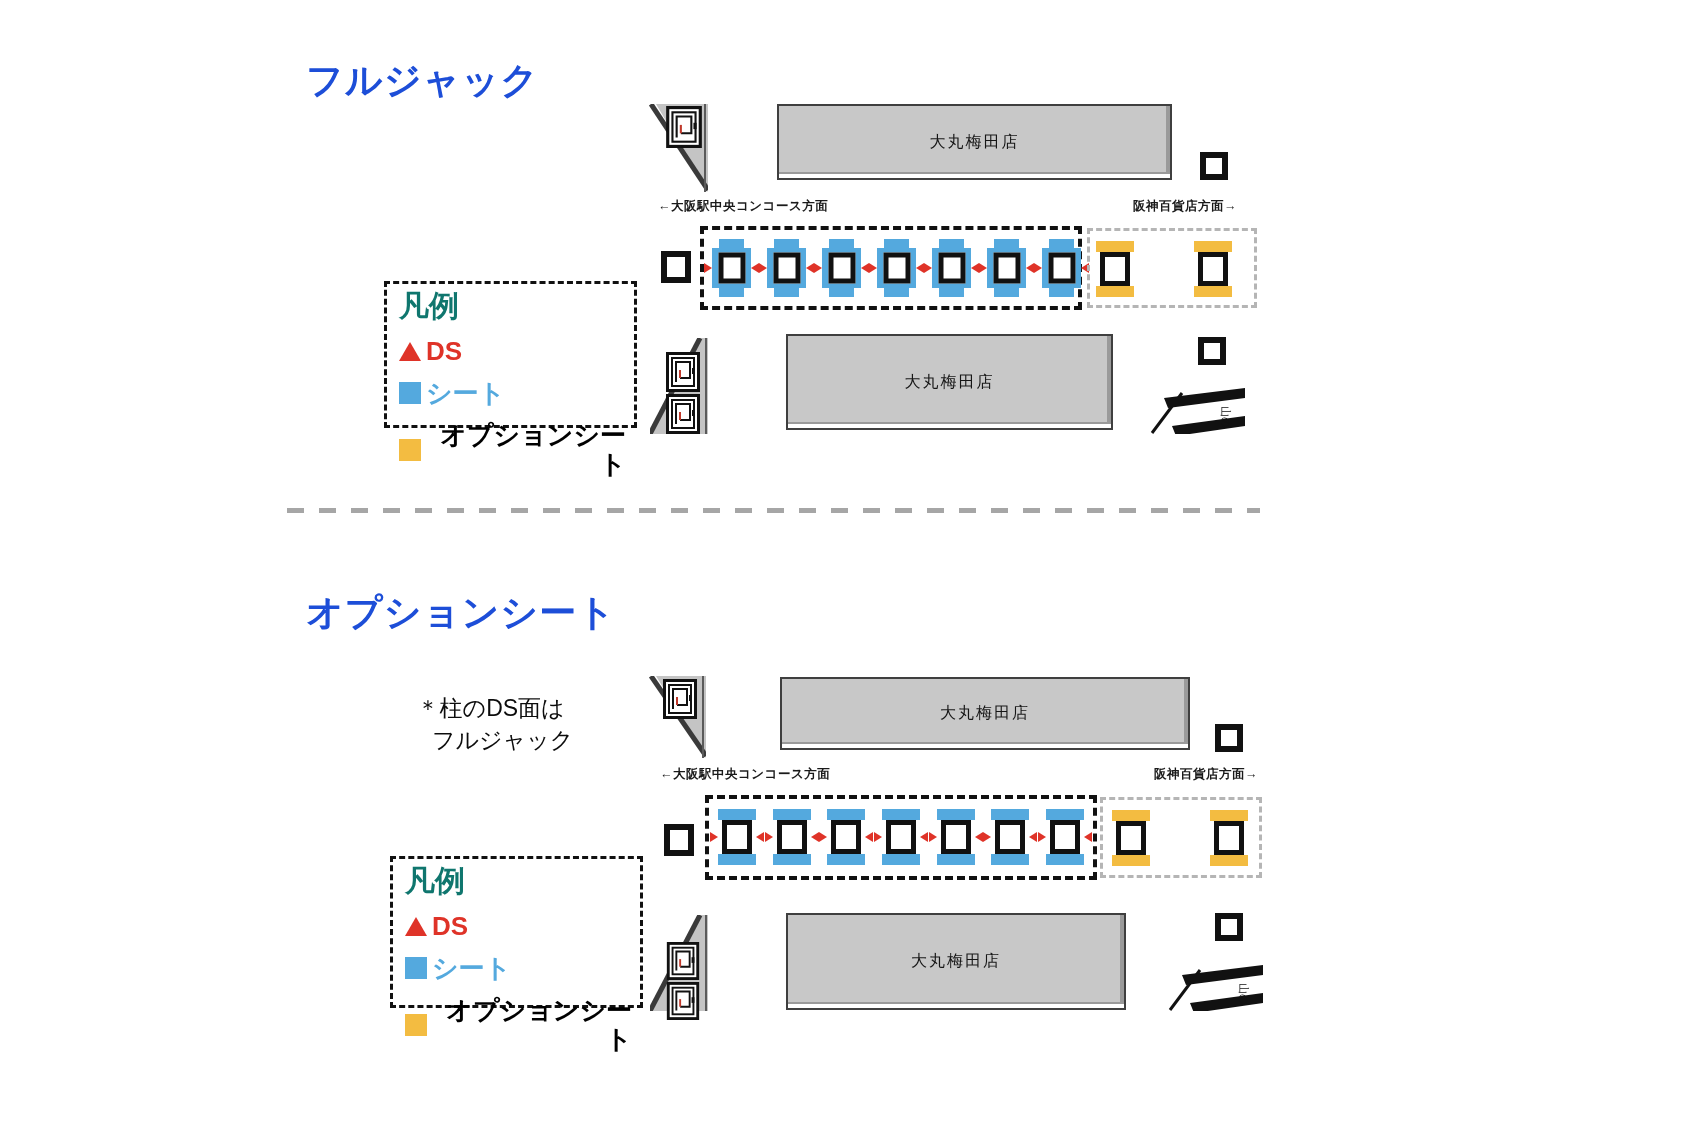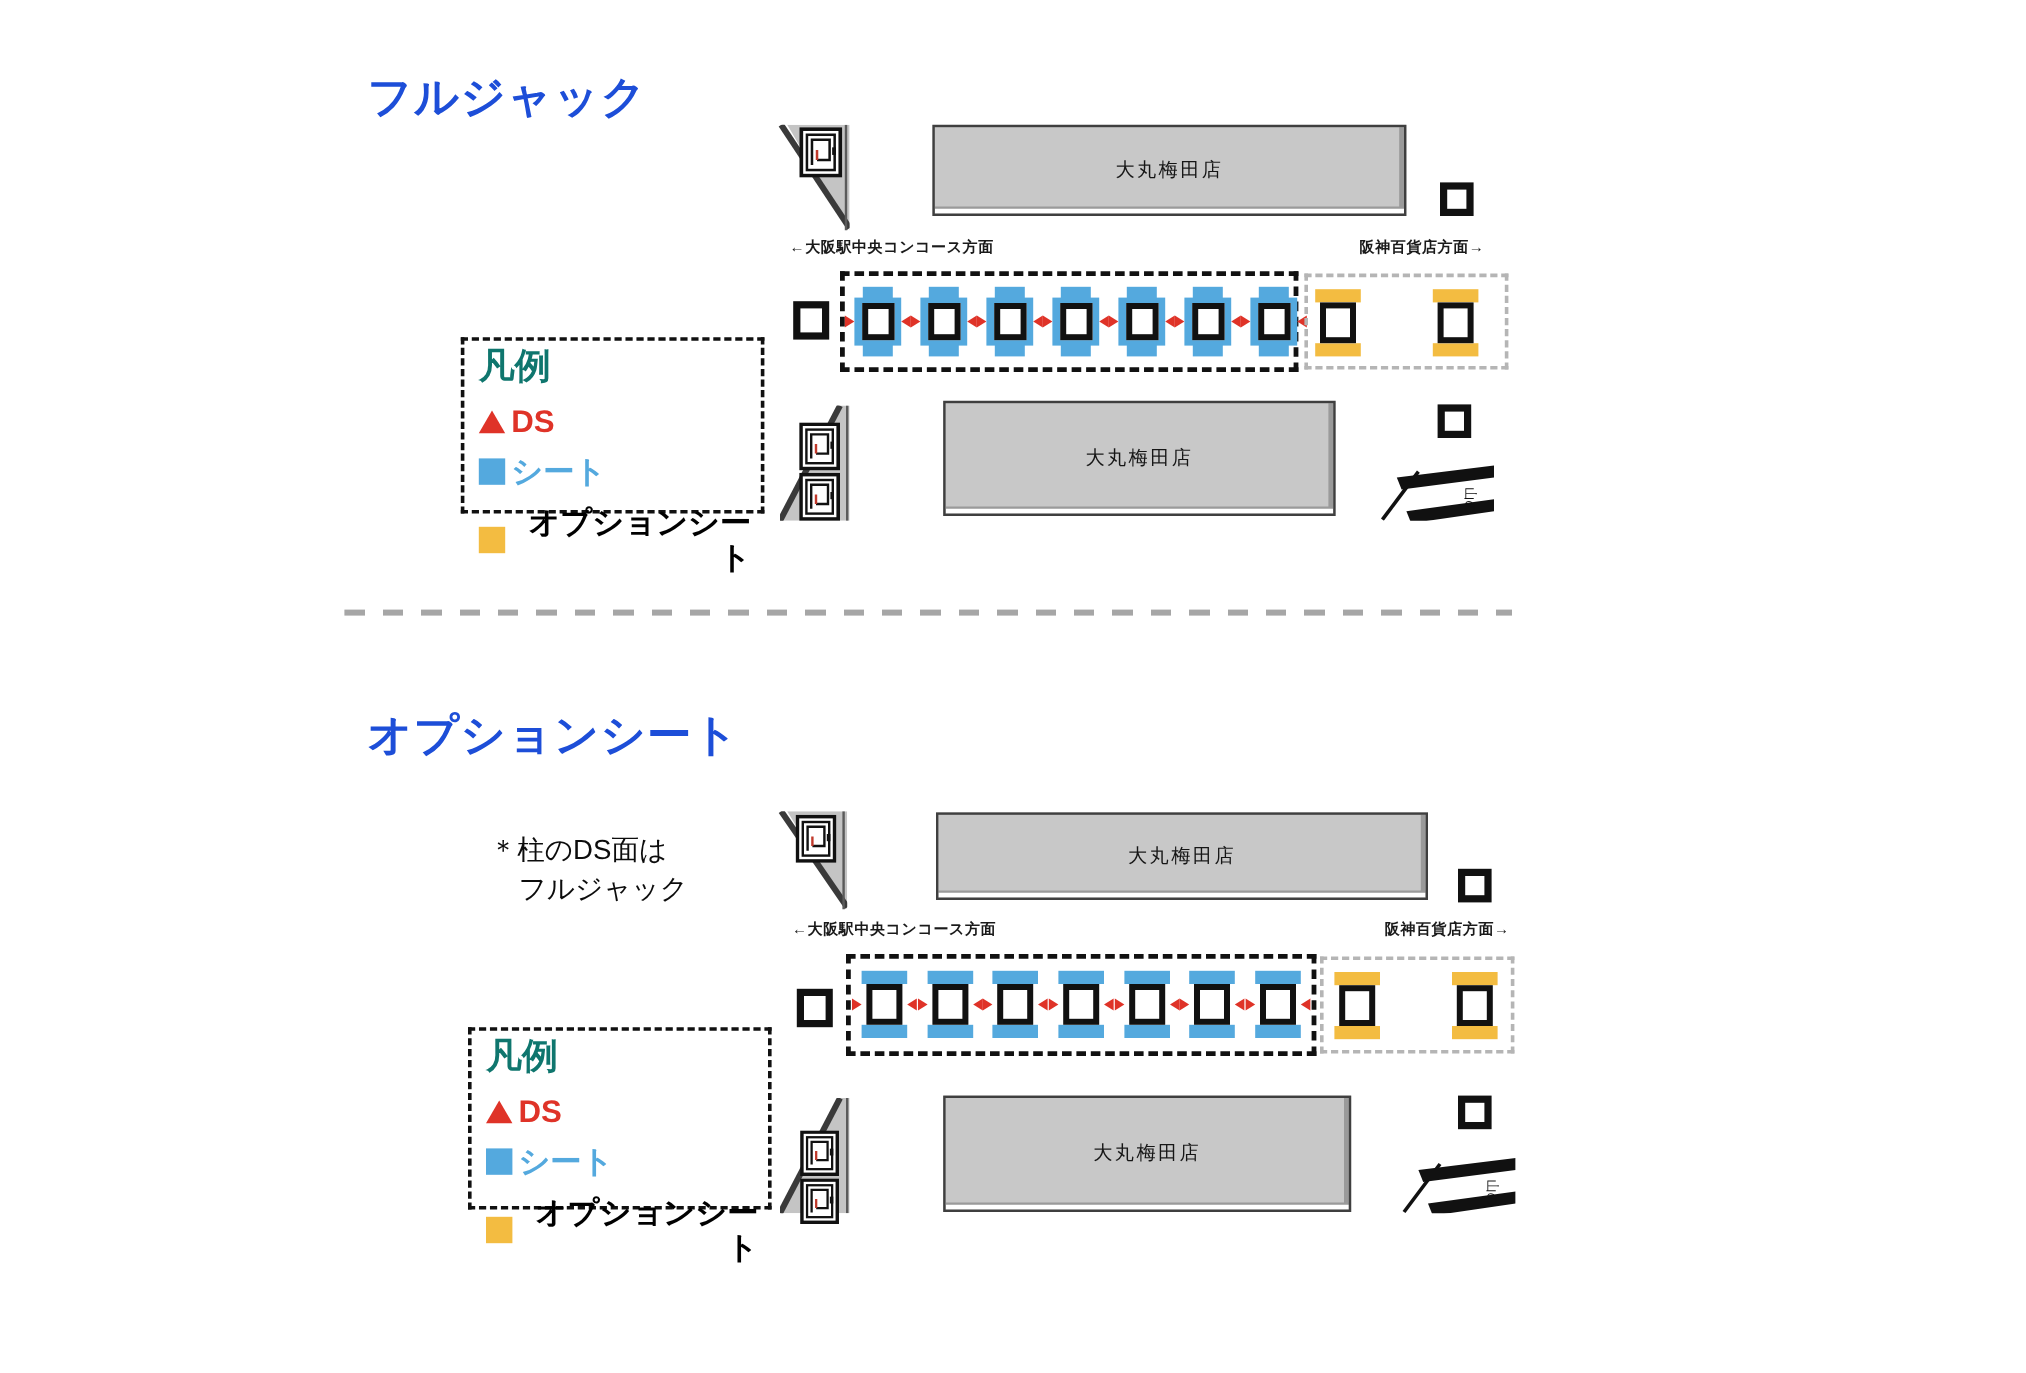--- a/index.html
+++ b/index.html
@@ -167,21 +167,21 @@
   <svg class="abs" style="left:1150px;top:386px;" width="95" height="48" viewBox="0 0 95 48">
     <line x1="2" y1="47" x2="32" y2="7" stroke="#111" stroke-width="3"></line>
     <polygon points="14,12 95,2 95,12 18,22" fill="#111"></polygon>
     <polygon points="22,40 95,30 95,40 26,50" fill="#111"></polygon>
     <text x="74" y="26" font-size="11" fill="#111" transform="rotate(90 76 22)">山の</text>
   </svg>
 
   <div class="divider"></div>
 
   <div class="title" style="left:306px;top:588px;">オプションシート</div>
-  <div class="note" style="left:408px;top:692px;">
+  <div class="note" style="left:408px;top:692px;text-align:center;">
     <span>＊柱のDS面は</span>
     <span class="l2">フルジャック</span>
   </div>
 
   <svg class="abs" style="left:648px;top:676px;" width="58" height="82" viewBox="0 0 58 82">
     <polygon points="8,0 58,0 58,82" fill="#c4c4c4"></polygon>
     <line x1="3" y1="0" x2="58" y2="80" stroke="#3a3a3a" stroke-width="5"></line>
     <line x1="55" y1="0" x2="55" y2="82" stroke="#5a5a5a" stroke-width="2"></line>
   </svg>
   <svg class="abs" style="left:663px;top:679px;" width="34" height="40" viewBox="0 0 34 40">

